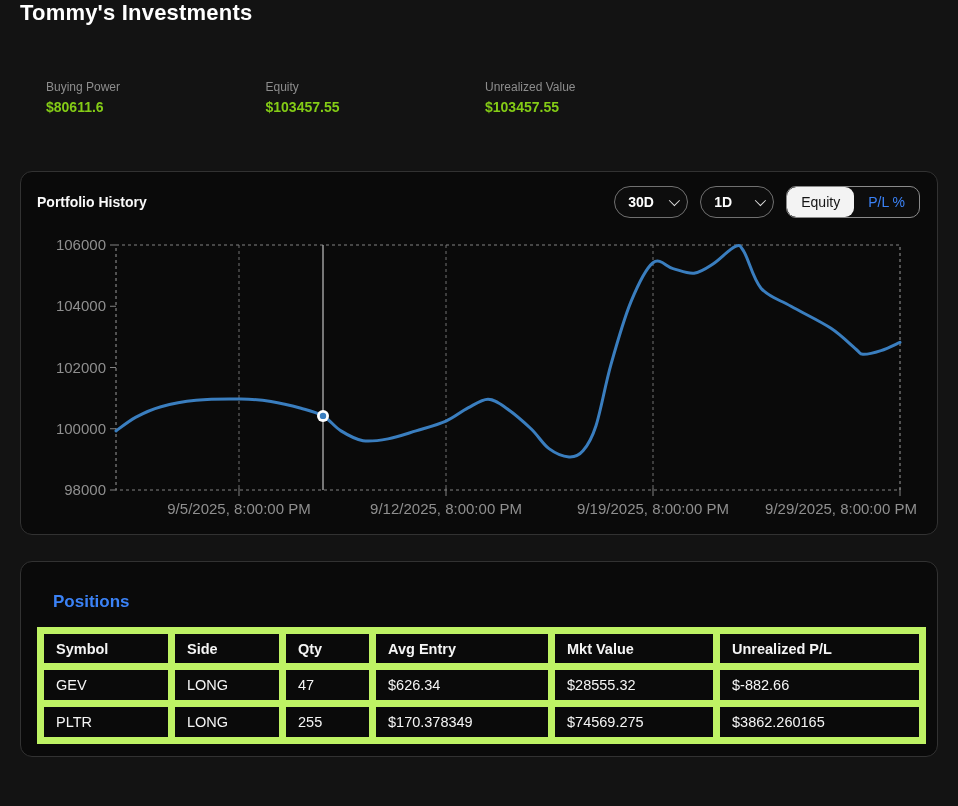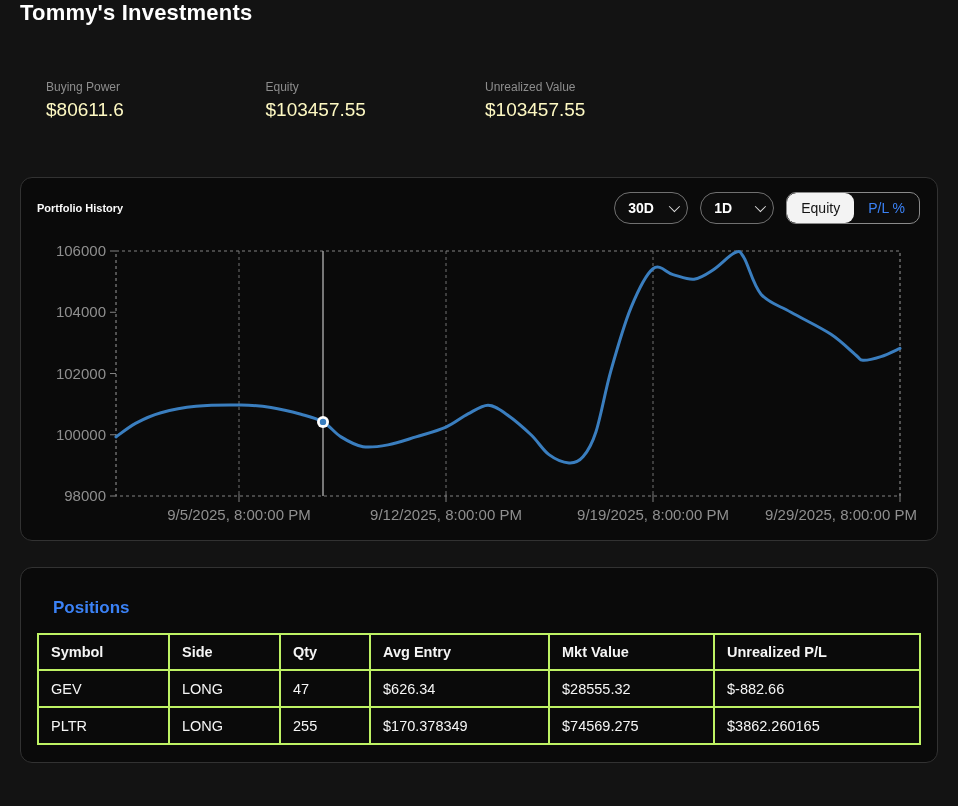--- a/index.html
+++ b/index.html
@@ -17,37 +17,37 @@
     color:#ffffff;
     letter-spacing:.2px;
   }
 
   .stats {
     margin:54px 14px 0 26px;
     display:grid;
     grid-template-columns:repeat(4,1fr);
   }
   .stat-label { font-size:12px; color:#8d8d8d; }
-  .stat-value { margin-top:5px; font-size:19px; font-weight:400; color:#fef9c3; }
+  .stat-value { margin-top:5px; font-size:14px; font-weight:700; color:#84cc16; }
 
   .card {
     background:#0a0a0a;
     border:1px solid #323232;
     border-radius:12px;
     position:relative;
   }
   .chart-card { margin-top:56px; height:364px; }
 
   .card-head {
     position:absolute; top:0; left:0; right:0;
     padding:14px 17px 0 16px;
     display:flex; justify-content:space-between; align-items:center;
     z-index:2;
   }
-  .card-title { font-size:11px; font-weight:700; color:#fafafa; }
+  .card-title { font-size:14px; font-weight:700; color:#fafafa; }
 
   .controls { display:flex; gap:12px; align-items:center; }
   .select {
     height:32px; min-width:74px;
     border:1px solid #707070; border-radius:16px;
     background:#0d0d0d; color:#fff;
     display:flex; align-items:center; justify-content:space-between;
     padding:0 10px 0 13px;
     font-size:14px; font-weight:600;
     cursor:pointer;
@@ -76,21 +76,21 @@
   .positions-card { margin-top:26px; height:196px; }
   .positions-title { padding:30px 0 0 32px; font-size:17px; font-weight:700; color:#3b82f6; }
   table.positions {
     margin:15px 0 0 16px;
     border-collapse:collapse;
     table-layout:fixed;
     width:882px;
     font-size:14.5px;
   }
   .positions th, .positions td {
-    border:2px solid #bef264;
+    border:7px solid #bef264;
     text-align:left;
     padding:0 0 0 12px;
     color:#f5f5f5;
     overflow:hidden; white-space:nowrap;
   }
   .positions th { height:36px; font-weight:700; }
   .positions td { height:37px; font-weight:400; }
 </style>
 </head>
 <body>

